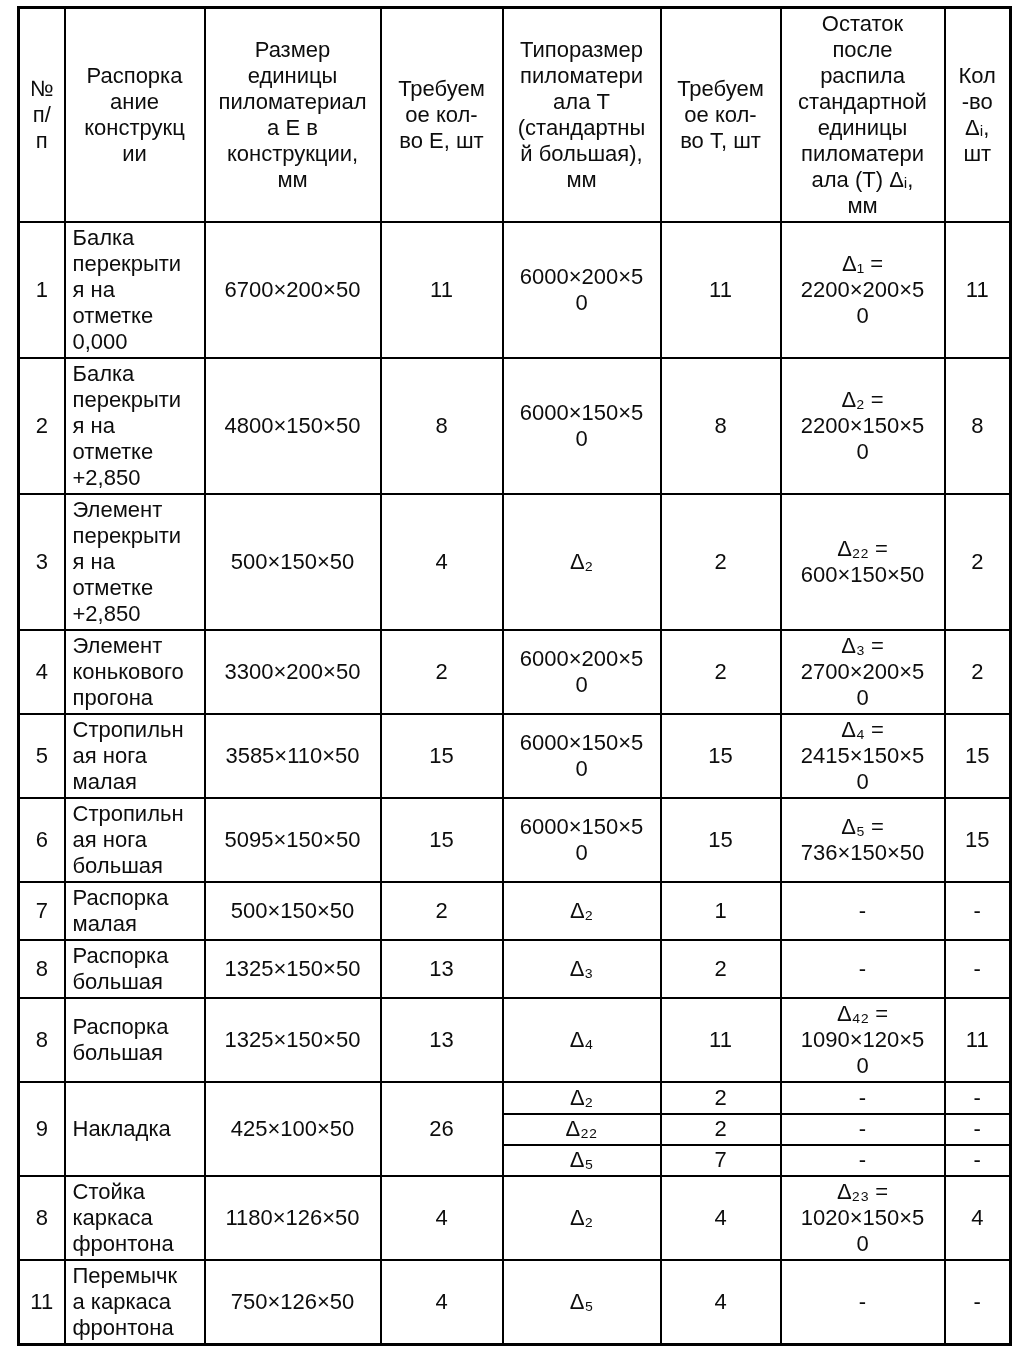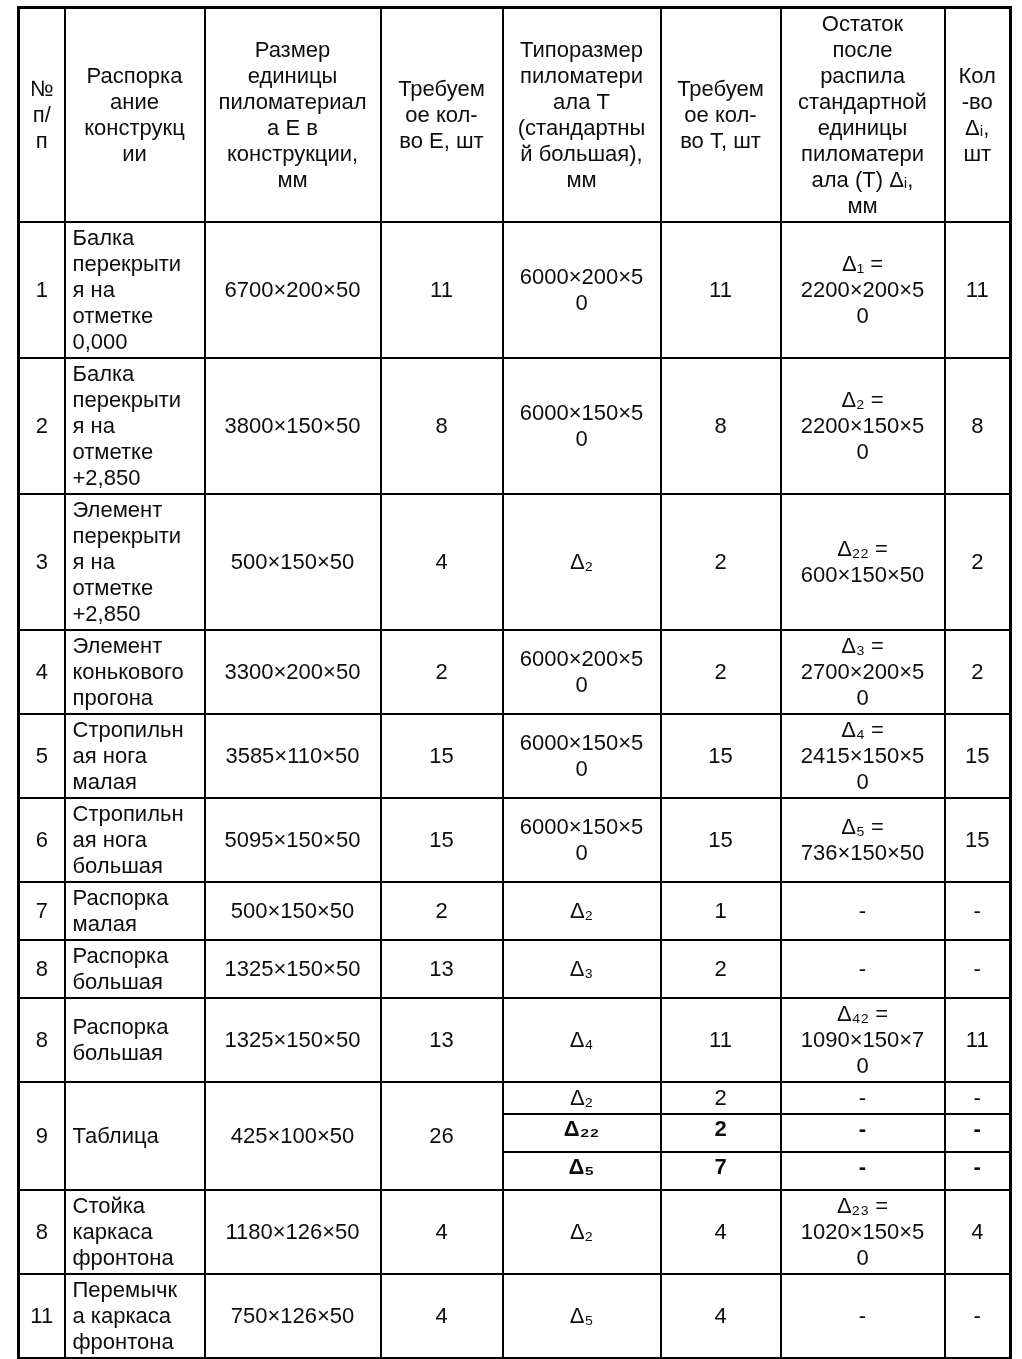--- a/index.html
+++ b/index.html
@@ -44,22 +44,21 @@
     white-space: pre-line;
     overflow: hidden;
     color: #0d0d0d;
   }
   .lumber-table td.cell-name {
     text-align: left;
     padding-left: 7px;
   }
   .lumber-table tr.subrow td {
     padding-top: 1px;
-    padding-bottom: 9px;
-    font-weight: bold;
+    padding-bottom: 2px;
   }
 </style>
 </head>
 <body>
 
 <div class="page">
 
 
   <table class="lumber-table">
     <colgroup>
@@ -131,21 +130,21 @@
 0</td>
         <td>11</td>
       </tr>
       <tr>
         <td>2</td>
         <td class="cell-name">Балка
 перекрыти
 я на
 отметке
 +2,850</td>
-        <td>3800×150×50</td>
+        <td>4800×150×50</td>
         <td>8</td>
         <td>6000×150×5
 0</td>
         <td>8</td>
         <td>Δ₂ =
 2200×150×5
 0</td>
         <td>8</td>
       </tr>
       <tr>
@@ -231,27 +230,27 @@
       </tr>
       <tr>
         <td>8</td>
         <td class="cell-name">Распорка
 большая</td>
         <td>1325×150×50</td>
         <td>13</td>
         <td>Δ₄</td>
         <td>11</td>
         <td>Δ₄₂ =
-1090×150×7
+1090×120×5
 0</td>
         <td>11</td>
       </tr>
       <tr>
         <td rowspan="3">9</td>
-        <td rowspan="3" class="cell-name">Таблица</td>
+        <td rowspan="3" class="cell-name">Накладка</td>
         <td rowspan="3">425×100×50</td>
         <td rowspan="3">26</td>
         <td>Δ₂</td>
         <td>2</td>
         <td>-</td>
         <td>-</td>
       </tr>
       <tr class="subrow">
         <td>Δ₂₂</td>
         <td>2</td>

